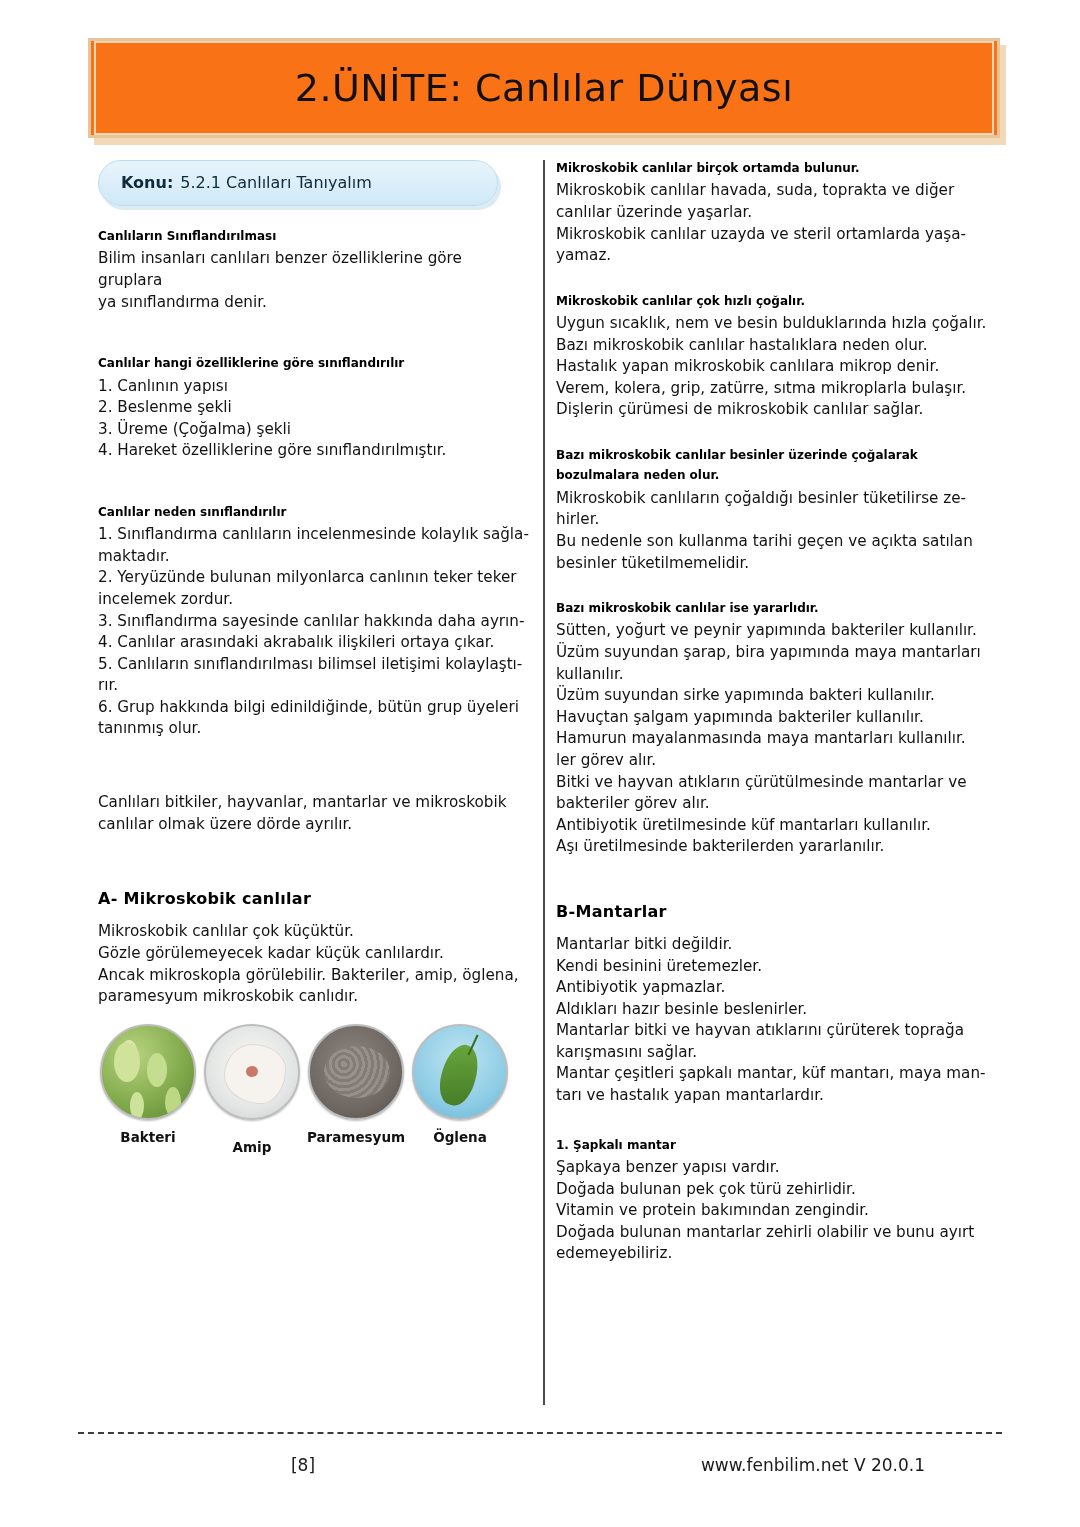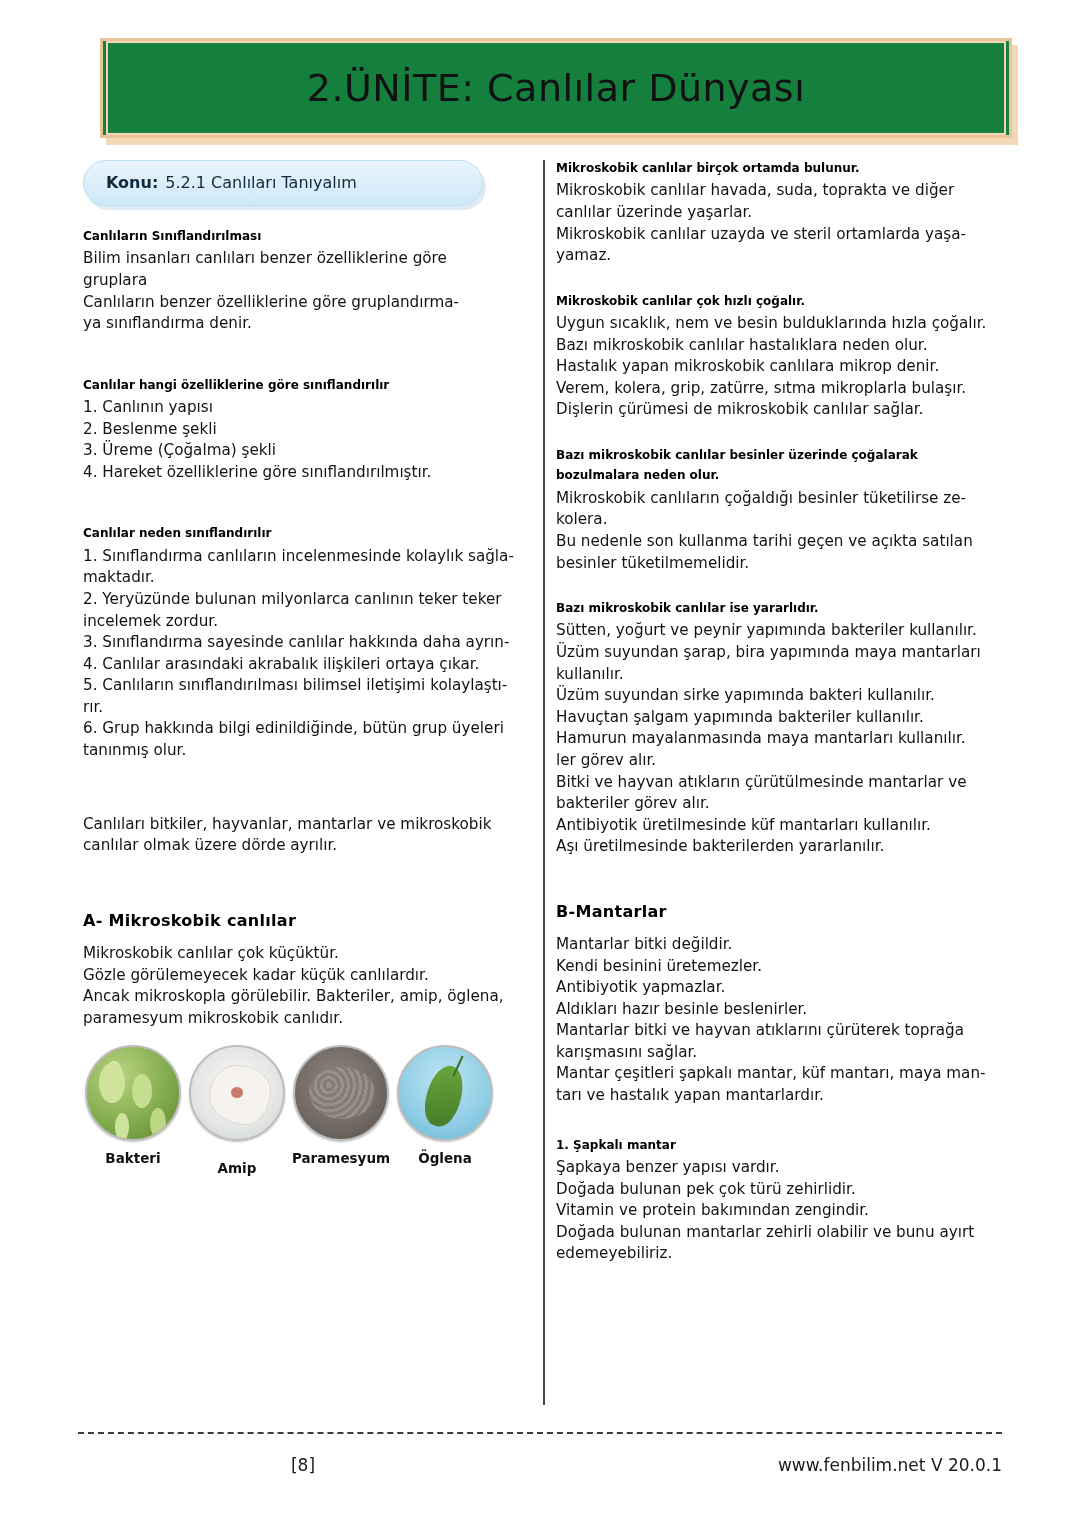--- a/index.html
+++ b/index.html
@@ -16,23 +16,23 @@
   }
   .page {
     position: absolute;
     inset: 0;
     padding: 0;
   }
 
   
   .title-banner {
     position: absolute;
-    left: 100px; top: 38px;
+    left: 88px; top: 38px;
     width: 912px; height: 100px;
-    background: #15803d;
+    background: #f97316;
     border: 3px solid #e8c49a;
     box-shadow: 6px 7px 0 0 #f3d9b8;
     display: flex;
     align-items: center;
     justify-content: center;
   }
   .title-banner-inner {
     width: 100%; height: 100%;
     border: 2px solid #f1d6b4;
     margin: 3px;
@@ -55,21 +55,21 @@
     left: 0; top: 160px;
     width: 1080px;
     height: 1250px;
   }
   .col {
     position: absolute;
     top: 0;
     font-size: 15.2px;
     line-height: 1.45;
   }
-  .col-left  { left: 83px; width: 432px; }
+  .col-left  { left: 98px; width: 432px; }
   .col-right { left: 556px; width: 444px; }
 
   .divider {
     position: absolute;
     left: 543px; top: 160px;
     width: 2px; height: 1245px;
     background: #4a4a4a;
   }
 
   
@@ -194,21 +194,21 @@
   }
   .footer {
     position: absolute;
     left: 78px; top: 1455px;
     width: 924px;
     display: flex;
     align-items: center;
     font-size: 17px;
   }
   .page-num { width: 450px; text-align: center; }
-  .site { flex: 1; text-align: right; padding-left: 96px; }
+  .site { flex: 1; text-align: center; padding-left: 96px; }
 </style>
 </head>
 <body>
 
 <div class="page">
 
   <div class="title-banner">
     <div class="title-banner-inner">
       <div class="title-text">2.ÜNİTE: Canlılar Dünyası</div>
     </div>
@@ -221,21 +221,20 @@
     <div class="col col-left">
 
       <div class="konu-pill">
         <span class="konu-label">Konu:</span>
         <span class="konu-value">5.2.1 Canlıları Tanıyalım</span>
       </div>
 
       <div class="block">
         <h3 class="head">Canlıların Sınıflandırılması</h3>
         <p class="para">Bilim insanları canlıları benzer özelliklerine göre gruplara</p>
-        <p class="para">Canlıların benzer özelliklerine göre gruplandırma-</p>
         <p class="para">ya sınıflandırma denir.</p>
       </div>
 
       <div class="gap-md"></div>
 
       <div class="block">
         <h3 class="head">Canlılar hangi özelliklerine göre sınıflandırılır</h3>
         <p class="para">1. Canlının yapısı</p>
         <p class="para">2. Beslenme şekli</p>
         <p class="para">3. Üreme (Çoğalma) şekli</p>
@@ -313,21 +312,21 @@
         <p class="para">Bazı mikroskobik canlılar hastalıklara neden olur.</p>
         <p class="para">Hastalık yapan mikroskobik canlılara mikrop denir.</p>
         <p class="para">Verem, kolera, grip, zatürre, sıtma mikroplarla bulaşır.</p>
         <p class="para">Dişlerin çürümesi de mikroskobik canlılar sağlar.</p>
       </div>
 
       <div class="block">
         <h3 class="head">Bazı mikroskobik canlılar besinler üzerinde çoğalarak</h3>
         <h3 class="head">bozulmalara neden olur.</h3>
         <p class="para">Mikroskobik canlıların çoğaldığı besinler tüketilirse ze-</p>
-        <p class="para">kolera.</p>
+        <p class="para">hirler.</p>
         <p class="para">Bu nedenle son kullanma tarihi geçen ve açıkta satılan</p>
         <p class="para">besinler tüketilmemelidir.</p>
       </div>
 
       <div class="block">
         <h3 class="head">Bazı mikroskobik canlılar ise yararlıdır.</h3>
         <p class="para">Sütten, yoğurt ve peynir yapımında bakteriler kullanılır.</p>
         <p class="para">Üzüm suyundan şarap, bira yapımında maya mantarları</p>
         <p class="para">kullanılır.</p>
         <p class="para">Üzüm suyundan sirke yapımında bakteri kullanılır.</p>

